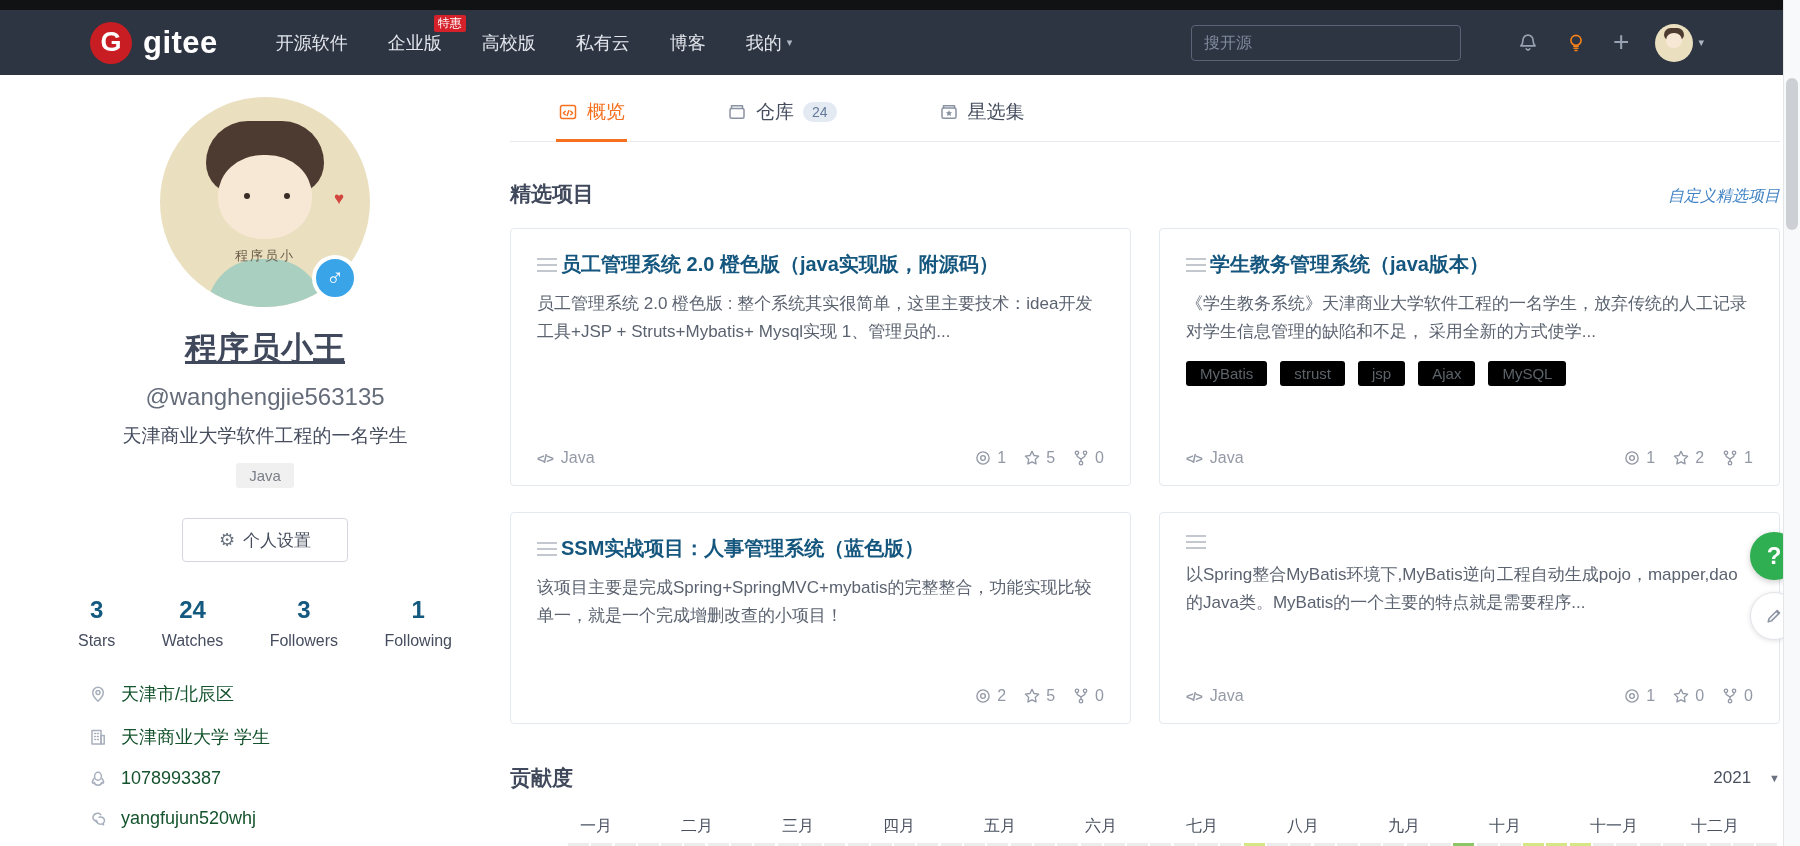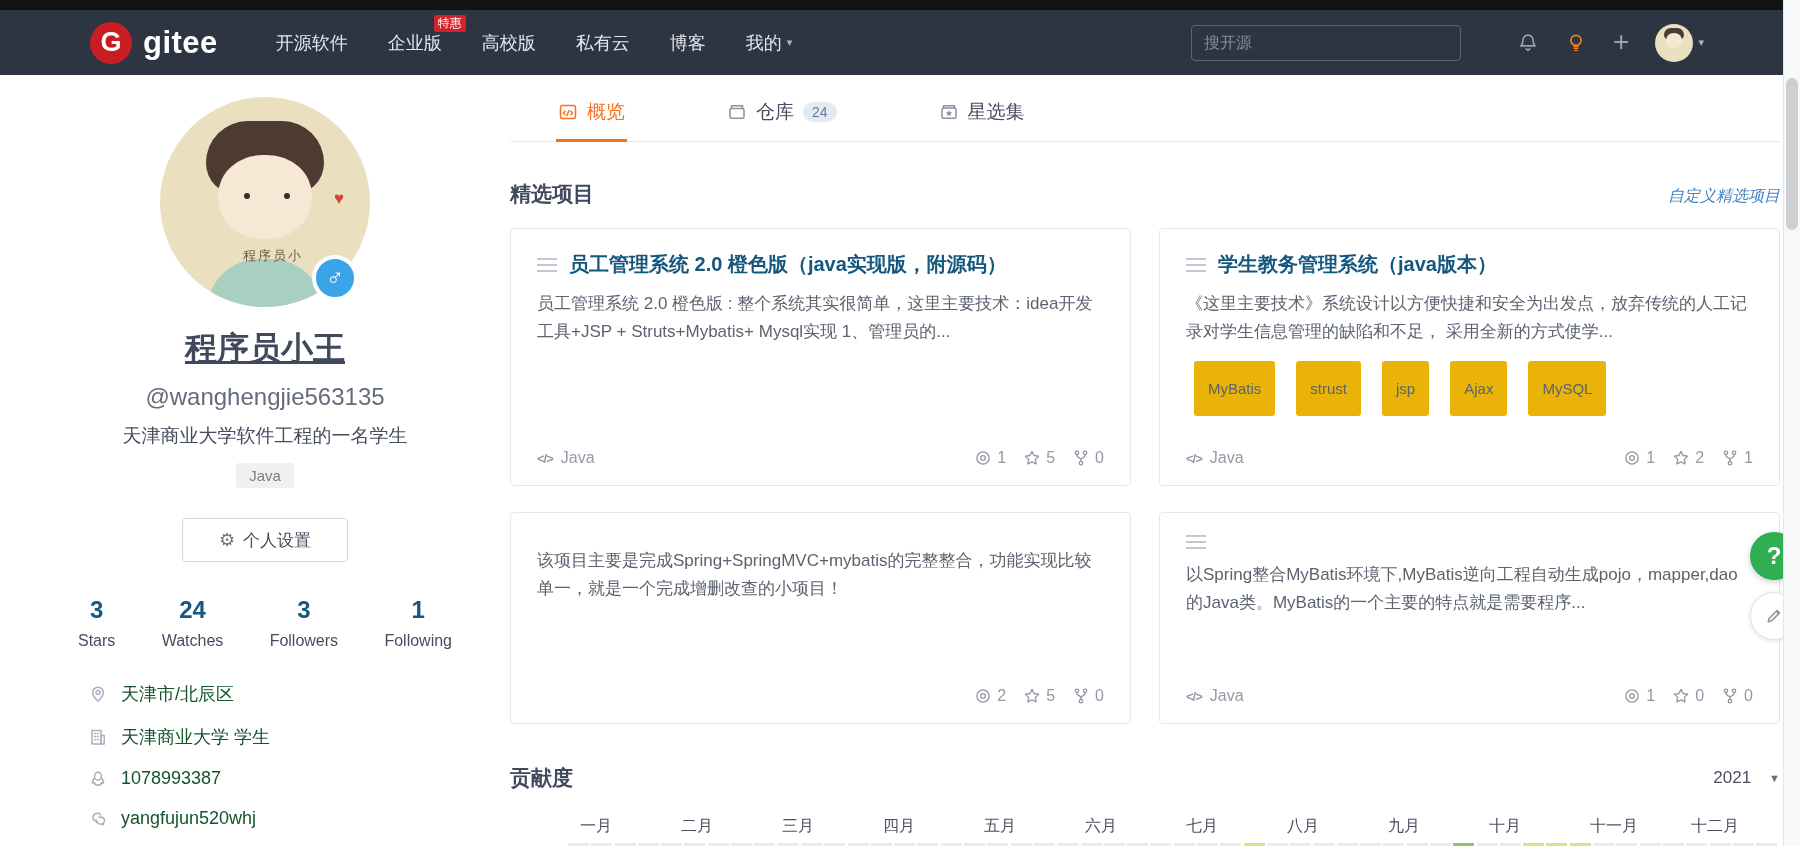--- a/index.html
+++ b/index.html
@@ -49,21 +49,21 @@
     position:relative; overflow:hidden; cursor:pointer; }
   .avatar-hair { position:absolute; top:24px; left:46px; width:118px; height:74px;
     background:#4d3a30; border-radius:60px 60px 46px 46px; }
   .avatar-face { position:absolute; top:58px; left:58px; width:94px; height:84px;
     background:#f7e8d6; border-radius:48%; }
   .avatar-eyes { position:absolute; top:96px; left:84px; width:6px; height:6px; border-radius:50%;
     background:#3a2d26; box-shadow:40px 0 0 #3a2d26; }
   .avatar-heart { position:absolute; right:26px; top:92px; color:#d2463e; font-size:17px; }
   .avatar-shirt { position:absolute; bottom:-10px; left:47px; width:116px; height:58px;
     background:#a9cfc0; border-radius:52px 52px 0 0; }
-  .avatar-sign { position:absolute; bottom:42px; left:8px; width:100%; text-align:center;
+  .avatar-sign { position:absolute; bottom:42px; left:0; width:100%; text-align:center;
     font-size:13px; color:#6b5c49; letter-spacing:2px; }
   .gender-badge { position:absolute; right:12px; bottom:6px; width:46px; height:46px;
     border-radius:50%; background:#3aa4e9; border:4px solid #fff; color:#fff;
     display:flex; align-items:center; justify-content:center; font-size:24px; }
   .profile-name { text-align:center; margin-top:20px; font-size:32px; font-weight:bold; color:#40485b;text-decoration:underline; }
   .profile-handle { text-align:center; margin-top:12px; font-size:24px; color:#646b79; }
   .profile-bio { text-align:center; margin-top:12px; font-size:19px; color:#454d5e; }
   .profile-tagline { text-align:center; margin-top:14px; }
   .tag-pill { display:inline-block; background:#f0f0f0; color:#7a7f87; font-size:15px;
     padding:4px 13px; border-radius:3px; }
@@ -92,30 +92,30 @@
 
   
   .featured-head { display:flex; align-items:baseline; justify-content:space-between; margin-top:38px; }
   .section-title { font-size:21px; font-weight:bold; color:#40485b; }
   .customize-link { font-size:16px; color:#4183c4; cursor:pointer; text-decoration:none;font-style:italic; }
   .cards { display:grid; grid-template-columns:1fr 1fr; gap:26px 28px; margin-top:20px; }
   .card { display:flex; flex-direction:column; border:1px solid #e4e9ee; border-radius:4px;
     padding:22px 26px 18px; background:#fff; }
   .card:nth-child(-n+2) { min-height:258px; }
   .card:nth-child(n+3) { min-height:212px; }
-  .card-head { display:flex; align-items:center; gap:12px; }
+  .card-head { display:flex; align-items:center; gap:4px; }
   .drag-icon { display:inline-flex; flex-direction:column; gap:4px; cursor:grab; flex:none; }
   .drag-icon i { display:block; width:20px; height:2px; background:#c3c7ce; }
   .card-title { font-size:20px; font-weight:bold; color:#14567d; cursor:pointer;
     text-decoration:none; white-space:nowrap; overflow:hidden; text-overflow:ellipsis; }
   .card-desc { margin-top:12px; font-size:17px; line-height:1.62; color:#5b6370;
     max-height:56px; overflow:hidden; }
   .card-tags { display:flex; gap:13px; margin-top:16px; }
   .card-tags:empty { display:none; }
-  .card-tag { background:#eab308; color:#5c6369; font-size:15px; padding:19px 14px; border-radius:3px;margin-left:8px; }
+  .card-tag { background:#000000; color:#5c6369; font-size:15px; padding:4px 14px; border-radius:3px; }
   .card-foot { margin-top:auto; display:flex; align-items:center; padding-top:12px; }
   .card-lang { display:flex; align-items:center; gap:8px; font-size:16px; color:#949aa6; }
   .code-glyph { font-size:13px; font-weight:bold; letter-spacing:-1px; }
   .card-stats { margin-left:auto; display:flex; align-items:center; gap:17px; }
   .cstat { display:flex; align-items:center; gap:5px; font-size:16px; color:#9298a5; cursor:pointer; }
   .cstat .ic { font-size:18px; }
 
   
   .contrib { margin-top:40px; }
   .contrib-head { display:flex; align-items:center; justify-content:space-between; }
@@ -382,21 +382,21 @@
   </div>
         <div class="card">
     <div class="card-head">
       <span class="drag-icon">
               <i></i>
               <i></i>
               <i></i>
             </span>
       <a class="card-title">学生教务管理系统（java版本）</a>
     </div>
-    <div class="card-desc">《这里主要技术》系统设计以方便快捷和安全为出发点，放弃传统的人工记录对学生信息管理的缺陷和不足， 采用全新的方式使学...</div>
+    <div class="card-desc">《学生教务系统》天津商业大学软件工程的一名学生，放弃传统的人工记录对学生信息管理的缺陷和不足， 采用全新的方式使学...</div>
     <div class="card-tags">
             <span class="card-tag">MyBatis</span>
             <span class="card-tag">strust</span>
             <span class="card-tag">jsp</span>
             <span class="card-tag">Ajax</span>
             <span class="card-tag">MySQL</span>
           </div>
     <div class="card-foot">
       <div class="card-lang">
         <span class="code-glyph">&lt;/&gt;</span>
@@ -428,20 +428,28 @@
                     <circle cx="10" cy="15.7" r="1.9"></circle>
                     <path d="M5.5 6.2v1.3c0 2.2 4.5 2 4.5 4.4v1.8M14.5 6.2v1.3c0 2.2-4.5 2-4.5 4.4"></path>
                   </svg>
                 </span>
                 <span>1</span>
               </span>
       </div>
     </div>
   </div>
         <div class="card">
+    <div class="card-head">
+      <span class="drag-icon">
+              <i></i>
+              <i></i>
+              <i></i>
+            </span>
+      <a class="card-title">SSM实战项目：人事管理系统（蓝色版）</a>
+    </div>
     <div class="card-desc">该项目主要是完成Spring+SpringMVC+mybatis的完整整合，功能实现比较单一，就是一个完成增删改查的小项目！</div>
 
     <div class="card-foot">
 
       <div class="card-stats">
         <span class="cstat">
                 <span class="ic">
                   <svg viewBox="0 0 20 20">
                     <circle cx="10" cy="10" r="6.8"></circle>
                     <circle cx="10" cy="10" r="2.6"></circle>

